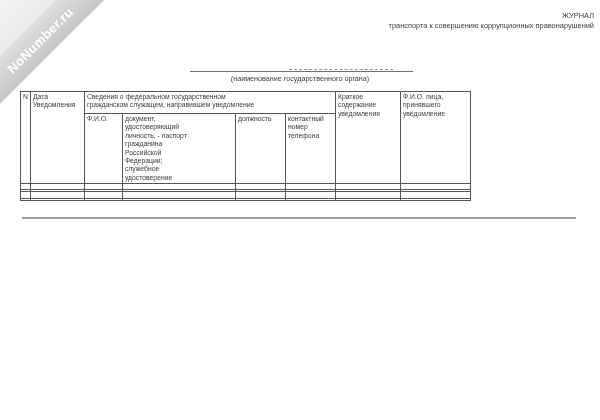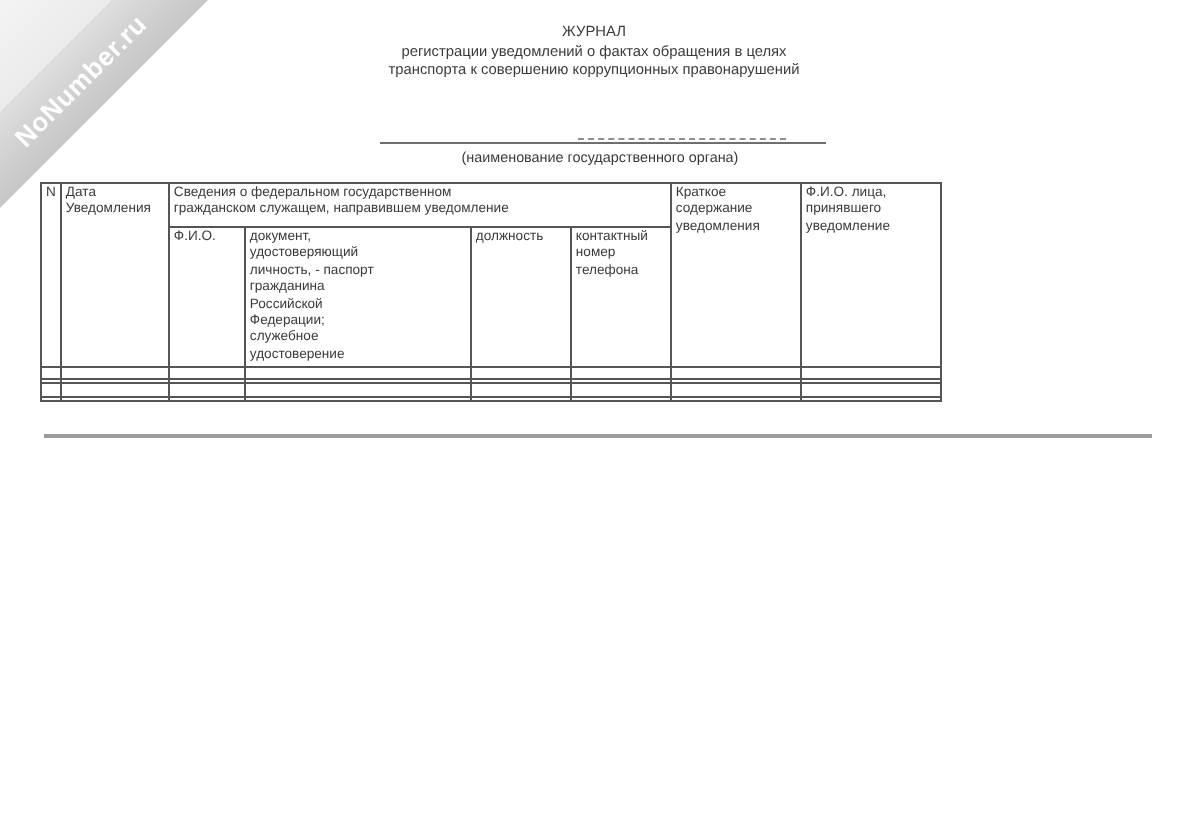--- a/index.html
+++ b/index.html
@@ -17,21 +17,21 @@
     position:absolute;left:-70px;top:23px;width:220px;height:34px;
     transform:rotate(-45deg);
     background:linear-gradient(to bottom,#dedede,#c6c6c6);
     display:flex;align-items:center;justify-content:center;
   }
   .wm-band span{
     color:#ffffff;font-weight:bold;font-size:13px;letter-spacing:.4px;
   }
   
   .title{
-    position:absolute;left:0;top:11px;width:594px;text-align:center;
+    position:absolute;left:0;top:11px;width:594px;text-align:right;
     font-size:7.4px;line-height:9.6px;color:#3b3b3b;
   }
   
   .sig-dash{position:absolute;left:289px;top:69px;width:104px;border-top:1px dashed #8f8f8f;}
   .sig-line{position:absolute;left:190px;top:71px;width:223px;border-top:1px solid #6e6e6e;}
   .sig-cap{position:absolute;left:0;top:74px;width:600px;text-align:center;font-size:7.2px;color:#3b3b3b;}
   
   table.journal{
     position:absolute;left:20px;top:91px;border-collapse:collapse;table-layout:fixed;
   }
@@ -52,21 +52,20 @@
 
 <div class="page">
 
   <div class="wm-corner"></div>
   <div class="wm-band">
     <span>NoNumber.ru</span>
   </div>
 
   <div class="title">
     <div>ЖУРНАЛ</div>
-    <div>регистрации уведомлений о фактах обращения в целях</div>
     <div>транспорта к совершению коррупционных правонарушений</div>
   </div>
 
   <div class="sig-dash"></div>
   <div class="sig-line"></div>
   <div class="sig-cap">
     <span>(наименование государственного органа)</span>
   </div>
 
   <table class="journal">

